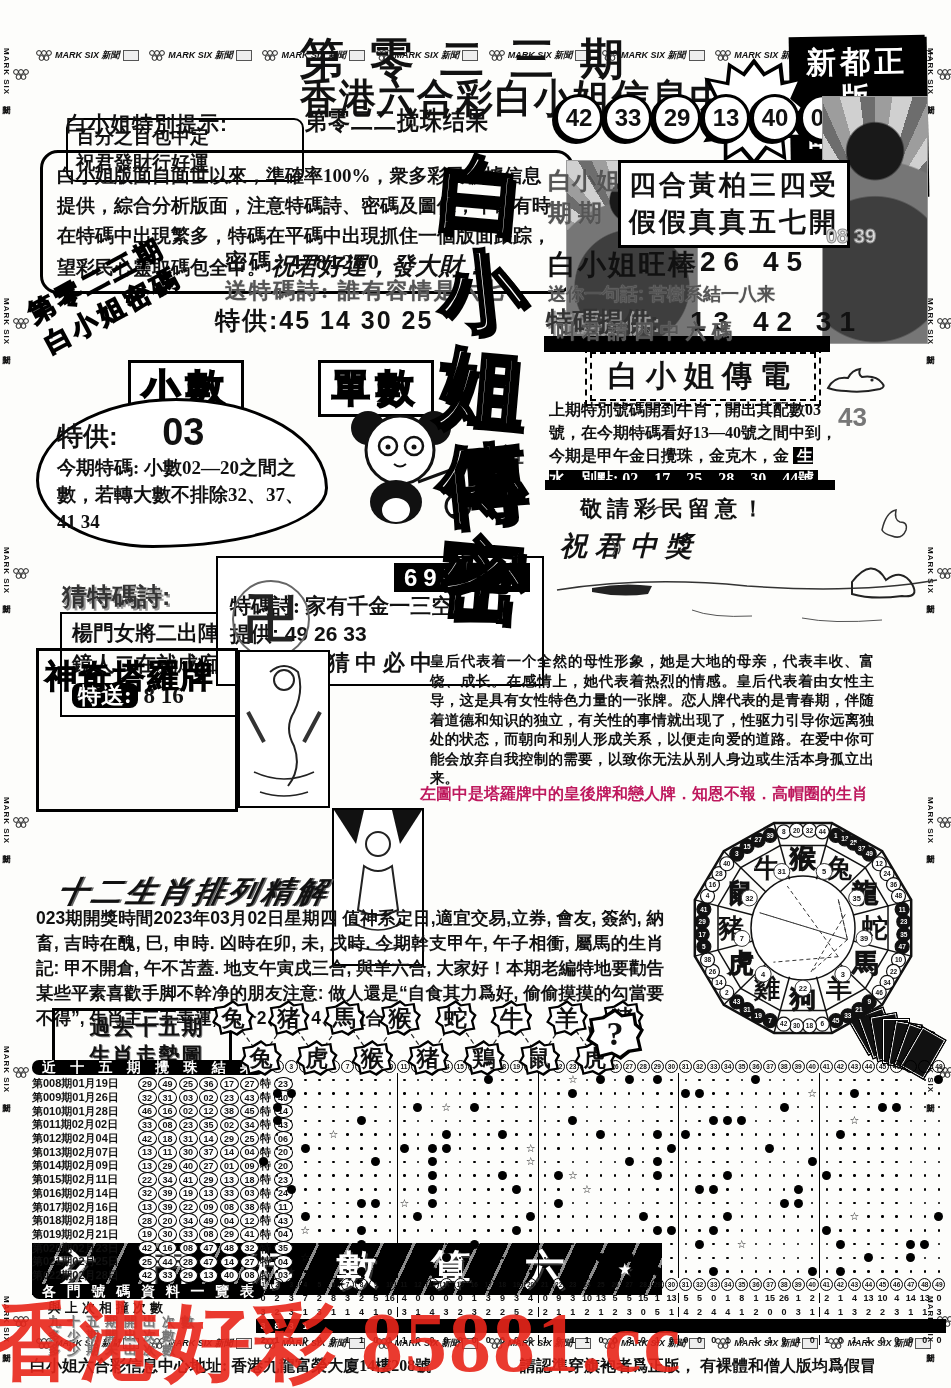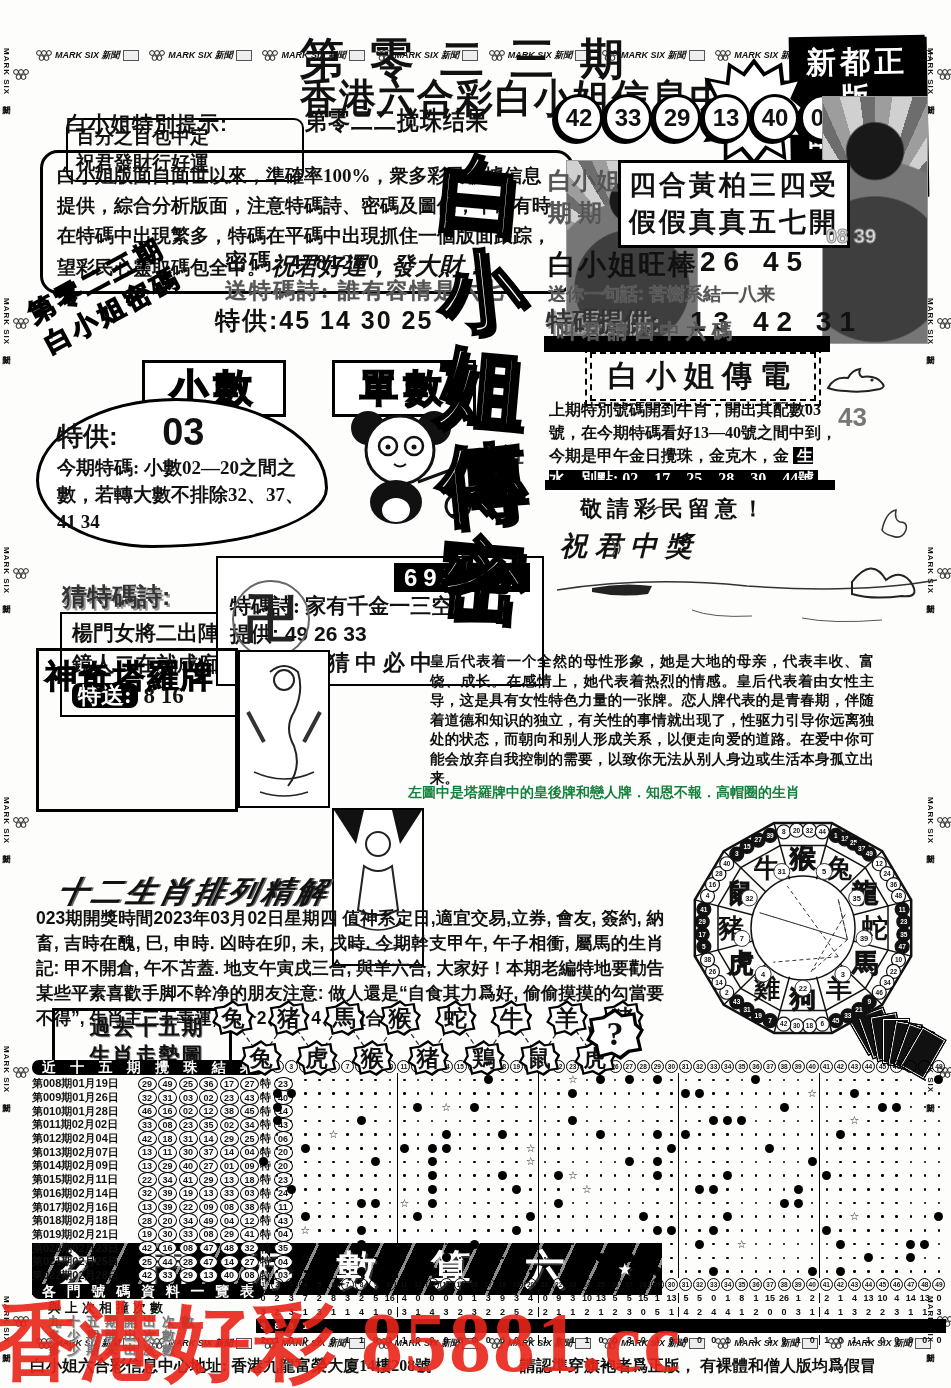--- a/index.html
+++ b/index.html
@@ -45,21 +45,21 @@
      radial-gradient(circle at 50% 22%, #222 0 14%, transparent 15%),
      radial-gradient(circle at 50% 70%, #444 0 40%, #777 41% 60%, transparent 61%),
      repeating-conic-gradient(#9a9a9a 0 8deg, #c9c9c9 8deg 17deg, #6f6f6f 17deg 24deg);
      filter:grayscale(1) contrast(1.1);border:1px solid #999;}
   
   .chuandian-title{border:2px dashed #000;outline:2px dashed #000;outline-offset:3px;font-size:30px;font-weight:900;letter-spacing:8px;padding:2px 16px;font-family:"Liberation Serif",serif;}
   .chuandian-body{font-size:16px;font-weight:bold;line-height:23px;font-family:"Liberation Serif",serif;}
   .inv{background:#000;color:#fff;padding:0 4px;}
   .script{font-family:"Liberation Serif",serif;font-style:italic;font-weight:900;}
   
-  .banner-word{border:3px solid #000;background:#fff;font-size:38px;font-weight:900;padding:0 25px;font-family:"Liberation Serif",serif;color:#fff;-webkit-text-stroke:2px #000;letter-spacing:6px;margin-left:14px;}
+  .banner-word{border:3px solid #000;background:#fff;font-size:38px;font-weight:900;padding:0 11px;font-family:"Liberation Serif",serif;color:#fff;-webkit-text-stroke:2px #000;letter-spacing:6px;}
   .bubble{border:3px solid #000;border-radius:48% 52% 60% 40%/55% 60% 40% 45%;padding:10px 18px;background:#fff;}
   .bubble .tg{font-size:26px;font-weight:900;}
   .bubble .num{font-size:38px;font-weight:900;}
   .bubble .body{font-family:"Liberation Serif",serif;font-size:19px;font-weight:bold;line-height:27px;}
   .poem-box{border:2px solid #000;padding:4px 10px;font-family:"Liberation Serif",serif;font-size:21px;font-weight:900;line-height:31px;}
   .tesong-lab{background:#000;color:#fff;border-radius:8px;padding:0 6px;font-weight:900;}
   .cbox{border:2px solid #000;background:#fff;padding:6px 12px;}
   .code-inv{background:#000;color:#fff;font-size:24px;font-weight:700;letter-spacing:6px;padding:1px 10px;}
   .swastika{width:74px;height:74px;border:2px solid #666;border-radius:50%;display:flex;align-items:center;justify-content:center;font-size:52px;font-weight:bold;color:#222;}
   
@@ -561,21 +561,21 @@
   <div class="abs tarot-card" style="left:332px;top:650px;width:88px;height:154px;">
     <svg width="88" height="154" viewBox="0 0 88 154">
         <path d="M0 0 h30 l-8 34 z" fill="#111"></path>
         <path d="M88 0 h-30 l8 34 z" fill="#111"></path>
         <circle cx="44" cy="34" r="12" fill="none" stroke="#222" stroke-width="2"></circle>
         <path d="M30 56 q14 10 28 0 l6 44 q-20 10 -40 0 z" fill="none" stroke="#222" stroke-width="2"></path>
         <path d="M18 112 q26 16 52 0 M14 134 q30 12 60 0" stroke="#222" fill="none" stroke-width="1.5"></path>
       </svg>
   </div>
   <div class="abs tarot-text" style="left:430px;top:652px;width:444px;">皇后代表着一个全然的母性形象，她是大地的母亲，代表丰收、富饶、成长。在感情上，她代表着热烈的情感。皇后代表着由女性主导，这是具有女性特色力量的一张牌。恋人牌代表的是青春期，伴随着道德和知识的独立，有关性的事情就出现了，性驱力引导你远离独处的状态，而朝向和别人形成关系，以便走向爱的道路。在爱中你可能会放弃自我控制的需要，以致你无法从别人身边或生活本身孤立出来。</div>
-  <div class="abs b" style="left:408px;top:784px;font-size:14px;color:#15803d;">左圖中是塔羅牌中的皇後牌和戀人牌．知恩不報．高帽圈的生肖</div>
+  <div class="abs b" style="left:420px;top:784px;font-size:16px;color:#be185d;">左圖中是塔羅牌中的皇後牌和戀人牌．知恩不報．高帽圈的生肖</div>
   <div class="abs fan" style="left:855px;top:690px;width:90px;height:115px;" id="cardfan">
       <div class="card" style="left: 0px; top: 0px; transform: rotate(-30deg);"></div>
       <div class="card" style="left: 9px; top: 4px; transform: rotate(-20deg);"></div>
       <div class="card" style="left: 18px; top: 8px; transform: rotate(-10deg);"></div>
       <div class="card" style="left: 27px; top: 12px; transform: rotate(0deg);"></div>
       <div class="card" style="left: 36px; top: 16px; transform: rotate(10deg);"></div>
       <div class="card" style="left: 45px; top: 20px; transform: rotate(20deg);"></div>
       <div class="card" style="left: 54px; top: 24px; transform: rotate(30deg);"></div>
     </div>
 

